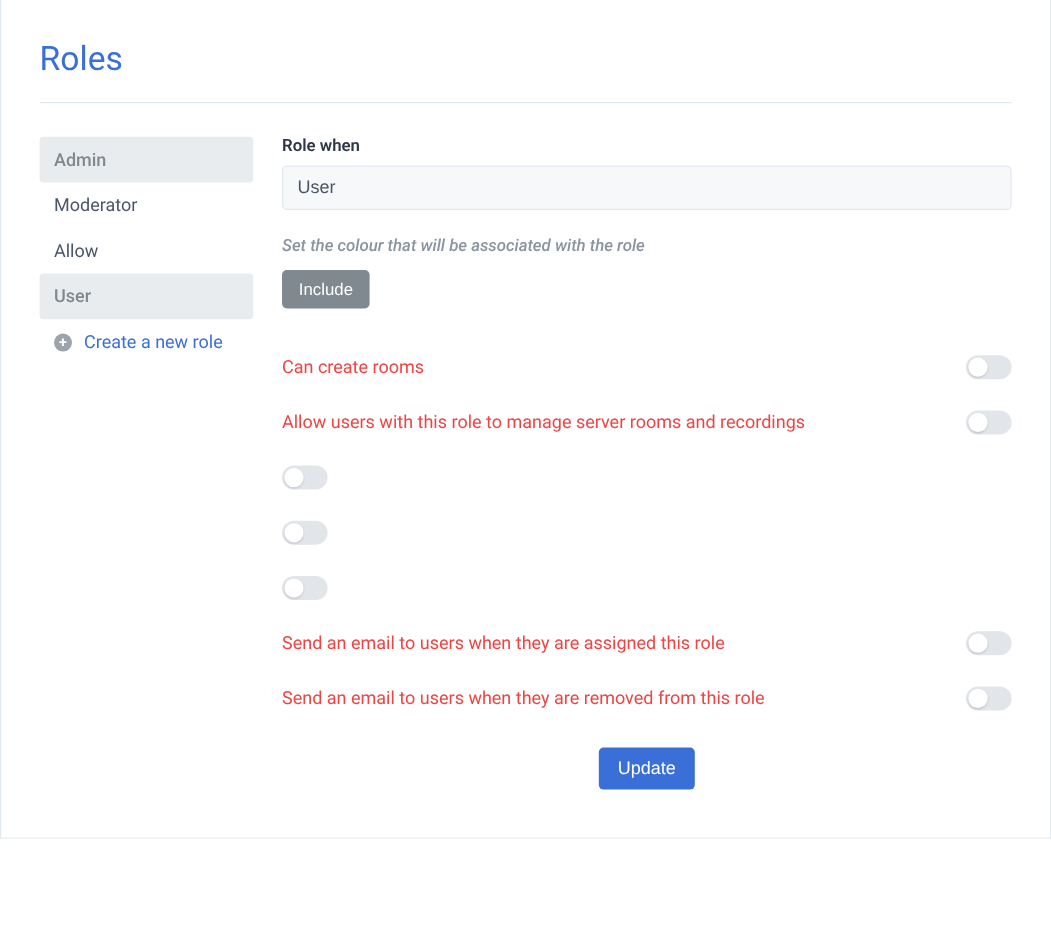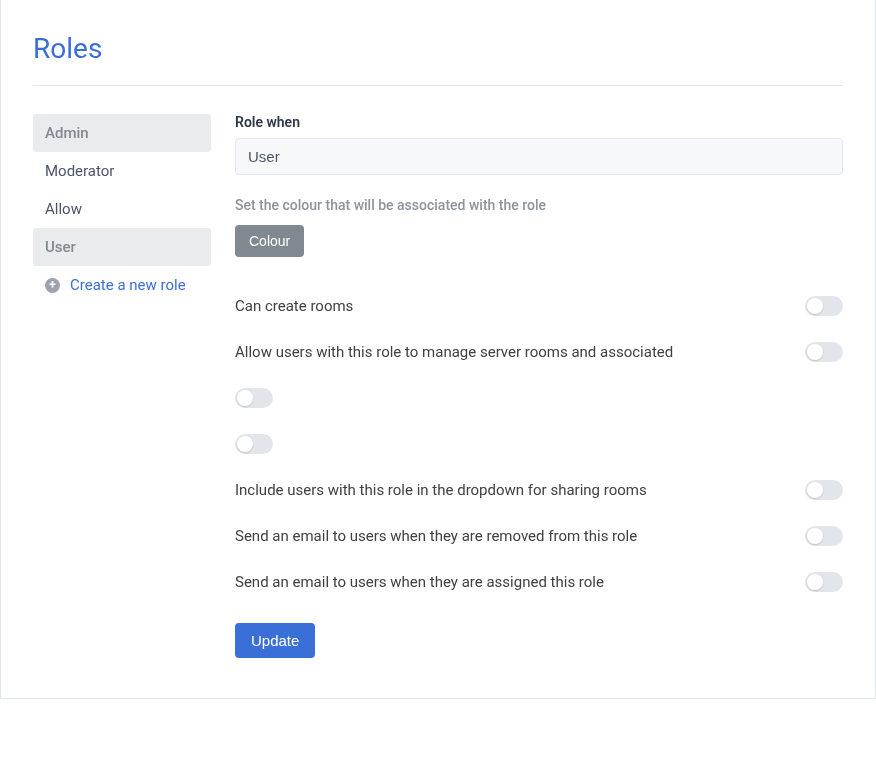--- a/index.html
+++ b/index.html
@@ -89,38 +89,39 @@
       background: #f7f8fa;
       color: #4a5568;
       margin-bottom: 20px;
     }
     .hint {
       font-size: 14px;
       color: #8a94a0;
       font-weight: 500;
       margin-top: 2px;
       margin-bottom: 12px;
+      font-style: italic;
     }
     .btn-regular {
       background: #808890;
       color: #fff;
       border: none;
       padding: 8px 14px;
       font-size: 14px;
       border-radius: 4px;
       cursor: pointer;
       margin-bottom: 26px;
     }
     .perm-row {
       display: flex;
       align-items: center;
       justify-content: space-between;
       padding: 13px 0;
       font-size: 15px;
-      color: #404040;
+      color: #ef4444;
     }
     .toggle {
       position: relative;
       width: 38px;
       height: 20px;
       background: #e2e6ea;
       border-radius: 20px;
       cursor: pointer;
       flex-shrink: 0;
     }
@@ -129,21 +130,21 @@
       top: 2px;
       left: 2px;
       width: 16px;
       height: 16px;
       background: #fff;
       border-radius: 50%;
       box-shadow: 0 1px 2px rgba(0,0,0,0.15);
     }
     .footer {
       display: flex;
-      justify-content: flex-start;
+      justify-content: center;
       margin-top: 18px;
     }
     .btn-update {
       background: #3a6fd8;
       color: #fff;
       border: none;
       padding: 9px 16px;
       font-size: 15px;
       border-radius: 4px;
       cursor: pointer;
@@ -175,65 +176,64 @@
         <span class="plus-circle">+</span>
         <span class="create-role-text">Create a new role</span>
       </div>
     </div>
 
     <div class="main">
       <div class="field-label">Role when</div>
       <input type="text" class="text-input" value="User" style="">
 
       <div class="hint">Set the colour that will be associated with the role</div>
-      <button class="btn-regular">Colour</button>
+      <button class="btn-regular">Include</button>
 
       <div class="perm-row">
         <span>Can create rooms</span>
         <div class="toggle">
           <div class="toggle-knob"></div>
         </div>
       </div>
 
 
       <div class="perm-row">
-        <span>Allow users with this role to manage server rooms and associated</span>
-        <div class="toggle">
-          <div class="toggle-knob"></div>
-        </div>
-      </div>
-
-      <div class="perm-row">
-        <div class="toggle">
-          <div class="toggle-knob"></div>
-        </div>
-      </div>
-
-      <div class="perm-row">
-        <div class="toggle">
-          <div class="toggle-knob"></div>
-        </div>
-      </div>
-
-      <div class="perm-row">
-        <span>Include users with this role in the dropdown for sharing rooms</span>
+        <span>Allow users with this role to manage server rooms and recordings</span>
+        <div class="toggle">
+          <div class="toggle-knob"></div>
+        </div>
+      </div>
+
+      <div class="perm-row">
+        <div class="toggle">
+          <div class="toggle-knob"></div>
+        </div>
+      </div>
+
+      <div class="perm-row">
+        <div class="toggle">
+          <div class="toggle-knob"></div>
+        </div>
+      </div>
+
+      <div class="perm-row">
+        <div class="toggle">
+          <div class="toggle-knob"></div>
+        </div>
+      </div>
+
+      <div class="perm-row">
+        <span>Send an email to users when they are assigned this role</span>
         <div class="toggle">
           <div class="toggle-knob"></div>
         </div>
       </div>
 
       <div class="perm-row">
         <span>Send an email to users when they are removed from this role</span>
-        <div class="toggle">
-          <div class="toggle-knob"></div>
-        </div>
-      </div>
-
-      <div class="perm-row">
-        <span>Send an email to users when they are assigned this role</span>
         <div class="toggle">
           <div class="toggle-knob"></div>
         </div>
       </div>
 
       <div class="footer">
         <button class="btn-update">Update</button>
       </div>
     </div>
 

